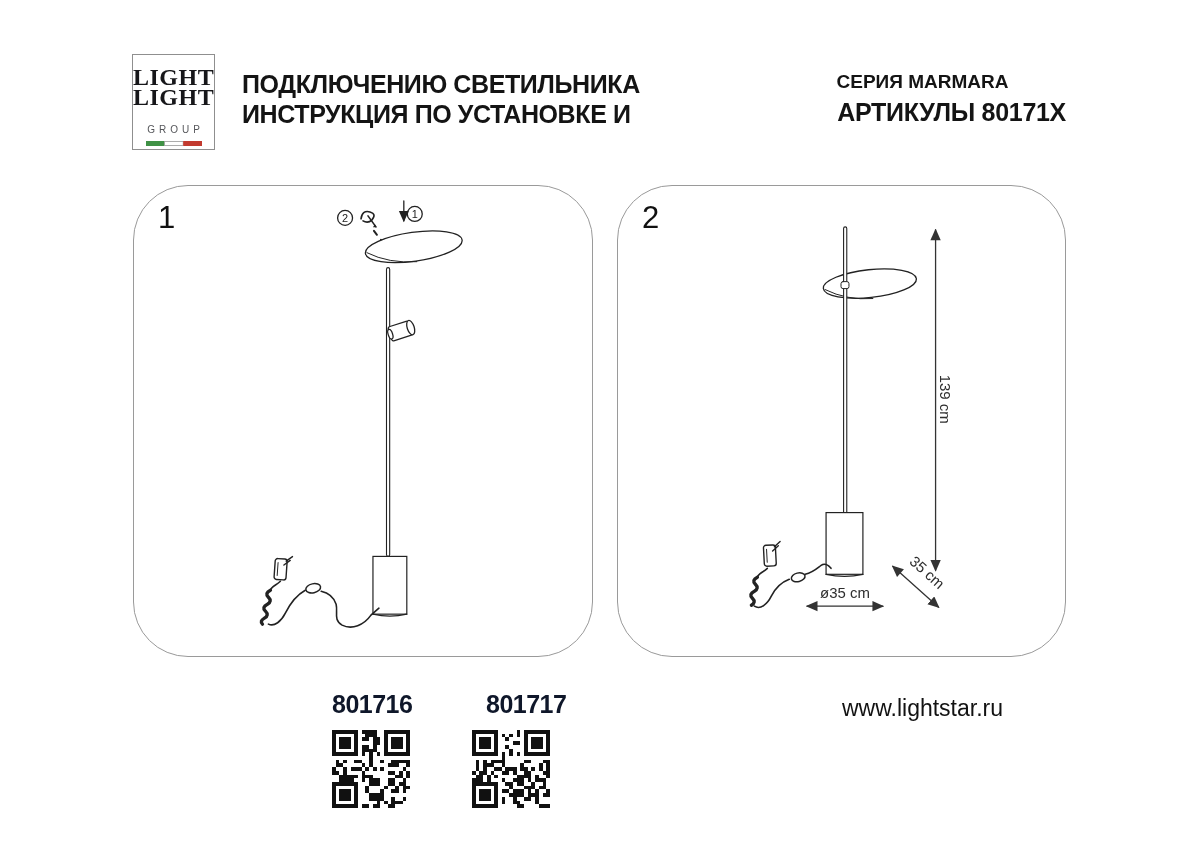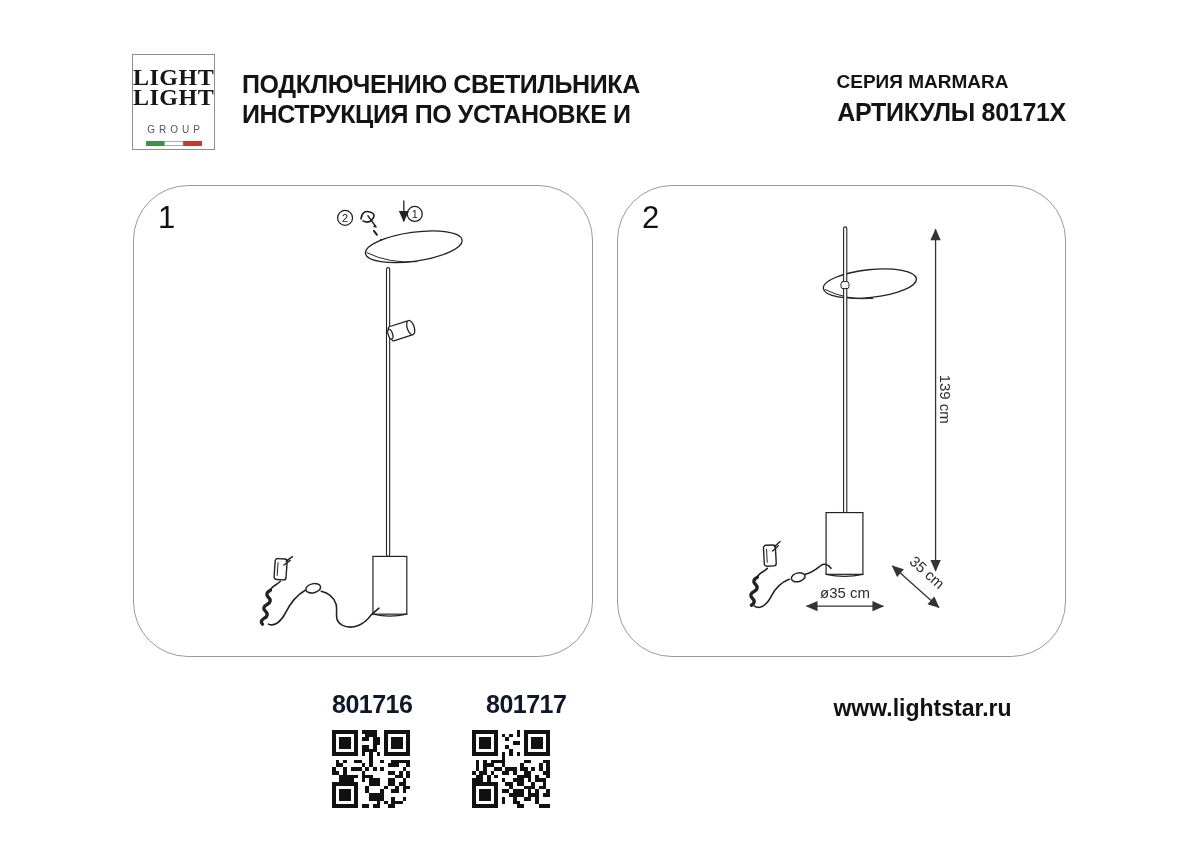--- a/index.html
+++ b/index.html
@@ -25,21 +25,21 @@
   .panel-num { position:absolute; left:24px; top:14px; font-size:31px; color:#111; font-weight:400; }
   .panel svg.draw { position:absolute; left:0; top:0; width:100%; height:100%; }
 
   
   .art-num { width:78px; text-align:center; font-weight:bold; font-size:25px; color:#0f172a; letter-spacing:-.5px; }
   .art-left  { left:332px; top:690px; }
   .art-right { left:472px; top:690px;margin-left:14px; }
   .qr { width:78px; height:78px; top:730px; }
   .qr-left { left:332px; }
   .qr-right { left:472px; }
-  .website { left:779px; top:695px; width:287px; text-align:center; font-weight:bold; font-size:23px; color:#121212; }
+  .website { left:779px; top:695px; width:287px; text-align:center; font-weight:normal; font-size:23px; color:#121212; }
 
   .dim-label { font-size:15px; fill:#2e2e2e; font-family:"Liberation Sans", sans-serif; }
   .callout-num { font-size:11px; fill:#222; font-family:"Liberation Sans", sans-serif; }
 </style>
 </head>
 <body>
 
 <div class="abs logo-box">
   <div class="logo-word">LIGHT</div>
   <div class="logo-word">LIGHT</div>

